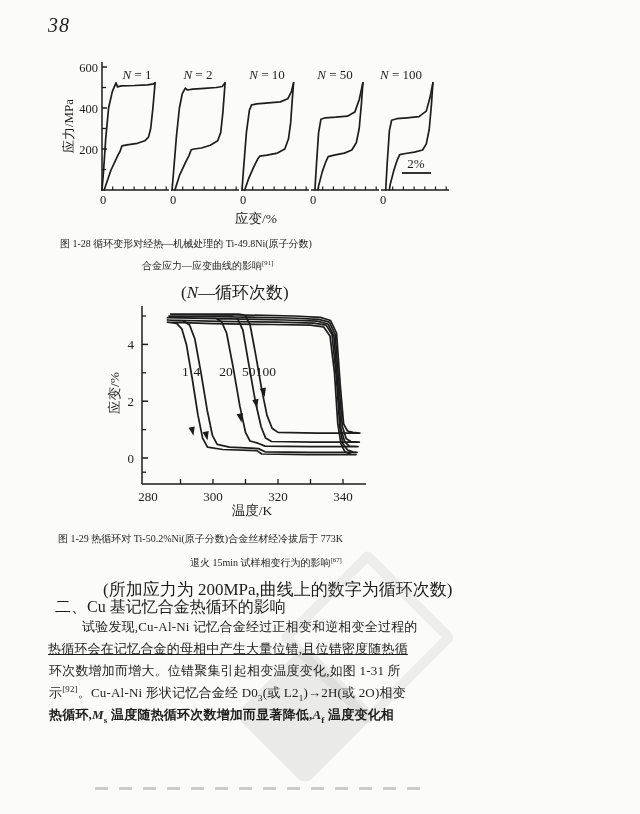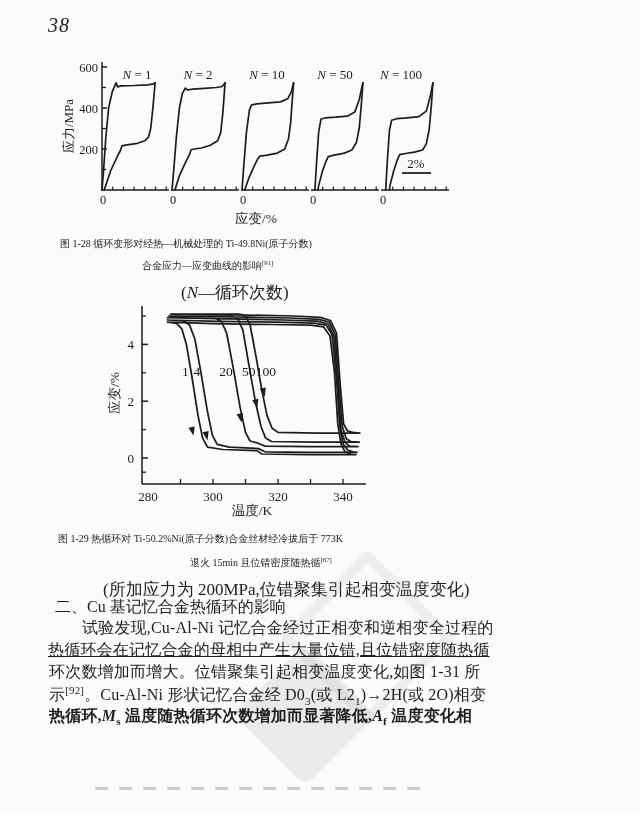--- a/index.html
+++ b/index.html
@@ -3,21 +3,21 @@
 <meta charset="utf-8">
 <style>
   html,body{margin:0;padding:0;}
   body{background:#e9e9e9;font-family:"Liberation Serif","DejaVu Serif",serif;}
   #page{position:relative;width:640px;height:814px;background:#fbfbf9;color:#1d1d1d;overflow:hidden;margin:0 auto;}
   .abs{position:absolute;white-space:nowrap;}
   .pageno{font-style:italic;font-size:20px;letter-spacing:1px;}
   .cap{font-size:10px;}
   .cap-small{font-size:17px;}
   .heading{font-size:16px;font-weight:normal;}
-  .bodyline{font-size:16px;letter-spacing:0.2px;}
+  .bodyline{font-size:13px;letter-spacing:0.2px;}
   .sup{vertical-align:super;font-size:0.68em;}
   .sub{vertical-align:sub;font-size:0.7em;}
   .it{font-style:italic;}
   svg{position:absolute;overflow:visible;}
   .wm{position:absolute;background:rgba(168,168,168,0.20);transform:rotate(45deg);border-radius:10px;}
   .wm2{position:absolute;border:10px solid rgba(168,168,168,0.16);transform:rotate(45deg);border-radius:6px;}
   .smudge{position:absolute;height:3px;opacity:.55;filter:blur(.5px);
     background:repeating-linear-gradient(90deg,rgba(110,110,110,.6) 0 13px,transparent 13px 24px);}
 </style>
 </head>
@@ -139,22 +139,22 @@
       <polyline points="170.8,314.0 235.8,314.9 294.3,316.0 320.3,317.4 330.6,320.5 336.5,333.0 340.4,387.0 343.6,423.9 347.5,431.0 352.8,432.4 359.9,433.0 317.0,433.0 278.0,432.4 272.1,428.2 267.0,415.4 261.8,389.8 255.9,355.8 250.0,324.5 244.9,315.1 238.4,314.0 170.8,314.0" fill="none" stroke="#1d1d1d" stroke-width="1.75" stroke-linejoin="round" stroke-linecap="round"></polyline>
       <text x="265.975" y="376.208" font-size="13.5" fill="#1d1d1d" text-anchor="middle" font-family="&quot;Liberation Serif&quot;,&quot;DejaVu Serif&quot;,serif">100</text>
       <polygon points="193.5,435.848 188.528,427.706 194.72799999999998,426.38599999999997" fill="#1d1d1d"></polygon>
       <polygon points="207.47500000000002,440.392 202.50300000000001,432.25 208.703,430.92999999999995" fill="#1d1d1d"></polygon>
       <polygon points="241.60000000000002,422.5 236.62800000000001,414.358 242.828,413.03799999999995" fill="#1d1d1d"></polygon>
       <polygon points="257.20000000000005,408.3 252.22800000000004,400.158 258.42800000000005,398.83799999999997" fill="#1d1d1d"></polygon>
       <polygon points="264.67499999999995,396.94 259.7029999999999,388.798 265.90299999999996,387.47799999999995" fill="#1d1d1d"></polygon>
     </svg>
 
   <div class="abs cap" style="left:58px;top:532px;">图 1-29  热循环对 Ti-50.2%Ni(原子分数)合金丝材经冷拔后于 773K</div>
-  <div class="abs cap" style="left:190px;top:556px;"><span>退火 15min 且位错密度随热循</span><span class="sup">[67]</span></div>
-  <div class="abs cap-small" style="left:103px;top:578px;">(所加应力为 200MPa,位错聚集引起相变温度变化)</div>
+  <div class="abs cap" style="left:190px;top:556px;"><span>退火 15min 试样相变行为的影响</span><span class="sup">[67]</span></div>
+  <div class="abs cap-small" style="left:103px;top:578px;">(所加应力为 200MPa,曲线上的数字为循环次数)</div>
 
   <div class="wm2" style="left:305px;top:575px;width:105px;height:105px;"></div>
   <div class="wm" style="left:255px;top:665px;width:100px;height:100px;"></div>
 
   <div class="abs heading" style="left:55px;top:597px;">二、Cu 基记忆合金热循环的影响</div>
   <div class="abs bodyline" style="left:82px;top:618px;"><span>试验发现,Cu-Al-Ni 记忆合金经过正相变和逆相变全过程的</span></div>
   <div class="abs bodyline" style="left:48px;top:640px;text-decoration:underline;"><span>热循环会在记忆合金的母相中产生大量位错,且位错密度随热循</span></div>
   <div class="abs bodyline" style="left:49px;top:662px;"><span>环次数增加而增大。位错聚集引起相变温度变化,如图 1-31 所</span></div>
   <div class="abs bodyline" style="left:49px;top:684px;"><span>示</span><span class="sup">[92]</span><span>。Cu-Al-Ni 形状记忆合金经 D0</span><span class="sub">3</span><span>(或 L2</span><span class="sub">1</span><span>)→2H(或 2O)相变</span></div>
   <div class="abs bodyline" style="left:49px;top:706px;font-weight:bold;"><span>热循环,</span><span class="it">M</span><span class="sub">s</span><span> 温度随热循环次数增加而显著降低,</span><span class="it">A</span><span class="sub">f</span><span> 温度变化相</span></div>

